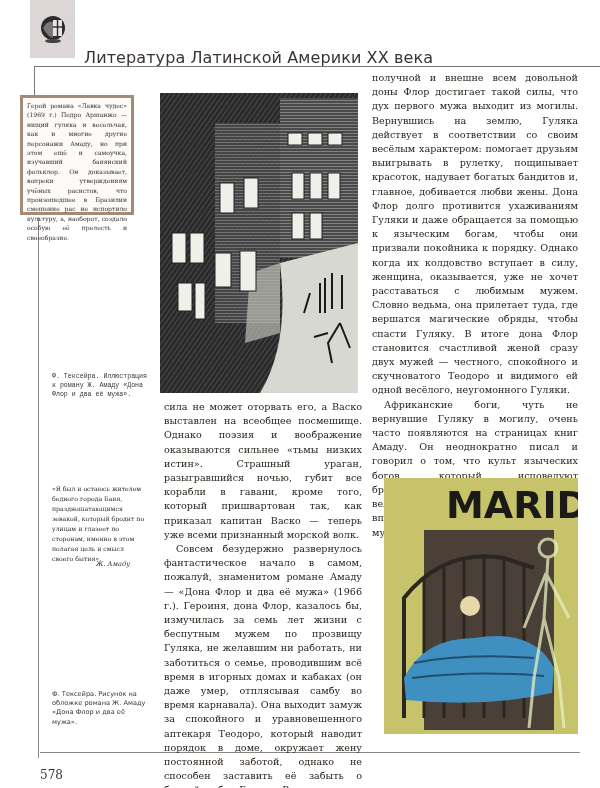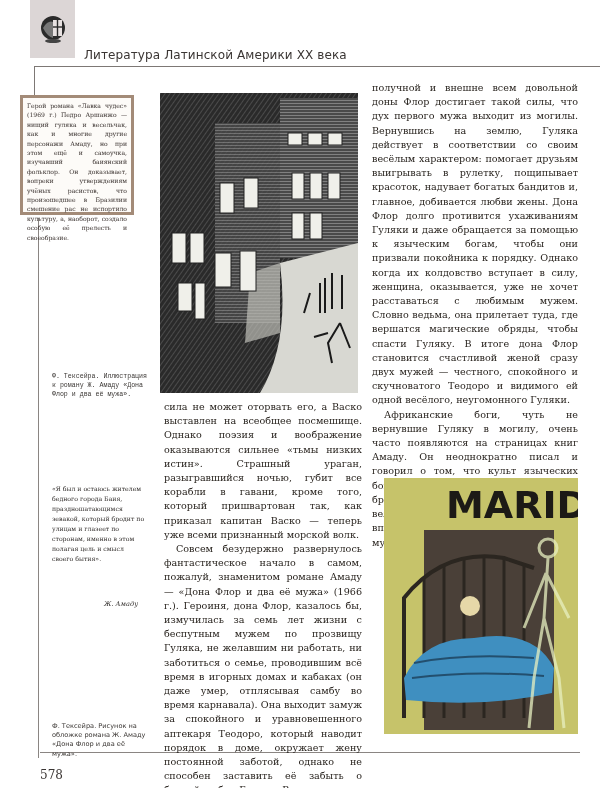--- a/index.html
+++ b/index.html
@@ -2,44 +2,44 @@
 <html><head>
 <meta charset="utf-8">
 <style>
   html, body { margin: 0; padding: 0; background: #ffffff; }
   body { width: 600px; height: 788px; position: relative; overflow: hidden;
          font-family: "DejaVu Serif", "Liberation Serif", serif; color: #2a2622; }
 
   .logo-block { position: absolute; left: 30px; top: 0; width: 45px; height: 58px;
                 background: #dcd6d6; display: flex; align-items: center; justify-content: center; }
   .running-head { position: absolute; left: 84px; top: 48px; font-family: "DejaVu Sans", "Liberation Sans", sans-serif;
-                  font-size: 12px; color: #3a3533; letter-spacing: 0.1px; }
+                  font-size: 16px; color: #3a3533; letter-spacing: 0.1px; }
 
   .frame-top { position: absolute; left: 34px; top: 66px; width: 566px; height: 0; border-top: 1px solid #7d7875; }
   .frame-left { position: absolute; left: 34px; top: 66px; width: 0; height: 30px; border-left: 1px solid #7d7875; }
   .frame-left2 { position: absolute; left: 38px; top: 218px; width: 0; height: 540px; border-left: 1px solid #8a8582; }
   .frame-bottom { position: absolute; left: 40px; top: 752px; width: 540px; height: 0; border-top: 1px solid #8a8582; }
 
   .sidebar-box { position: absolute; left: 20px; top: 95px; width: 114px; height: 120px;
                  border: 3px solid #a38b78; background: #fdfbf8; padding: 3px 4px; box-sizing: border-box;
                  font-size: 6.1px; line-height: 9.4px; color: #3b3330; text-align: justify; }
 
   .caption { position: absolute; font-family: "DejaVu Sans", "Liberation Sans", sans-serif;
              font-size: 6.6px; line-height: 9.2px; color: #3c3835; }
   .quote { position: absolute; left: 52px; top: 484px; width: 94px; font-size: 6.2px; line-height: 10px; color: #2f2b29; }
-  .quote-author { position: absolute; left: 104px; top: 560px; font-size: 6.6px; font-style: italic; color: #2f2b29; margin-top: 40px; }
+  .quote-author { position: absolute; left: 96px; top: 560px; font-size: 6.6px; font-style: italic; color: #2f2b29; }
 
   .illustration-top { position: absolute; left: 160px; top: 93px; width: 198px; height: 300px; background: #3a3a3a; overflow: hidden; }
   .illustration-bottom { position: absolute; left: 384px; top: 478px; width: 194px; height: 256px; background: #c6c36a; overflow: hidden; }
 
   .col { position: absolute; font-size: 9.6px; line-height: 14.2px; text-align: justify; color: #29241f; }
   .col p { margin: 0; }
   .col p.indent { text-indent: 12px; }
   .col-middle { left: 164px; top: 400px; width: 198px; }
-  .col-right { left: 372px; top: 81px; width: 206px; }
+  .col-right { left: 372px; top: 71px; width: 206px; }
 
   .page-number { position: absolute; left: 40px; top: 760px; font-size: 12px; color: #3a3533; font-family: "DejaVu Serif", serif; margin-top: 8px; }
 </style>
 </head>
 <body>
 
 <div class="logo-block">
   <svg width="34" height="34" viewBox="0 0 34 34">
     <circle cx="17" cy="16" r="12" fill="#2b2b2b"></circle>
     <path d="M7 16 Q12 8 17 10 L17 26 Q11 24 7 16Z" fill="#777"></path>
@@ -135,15 +135,15 @@
     <g stroke="#234f6e" stroke-width="2" fill="none">
       <path d="M30 185 Q80 175 150 180"></path>
         <path d="M28 200 Q90 192 160 198"></path>
     </g>
     <g stroke="#e8f0c0" stroke-width="3" fill="none" opacity="0.75">
       <circle cx="164" cy="70" r="9"></circle>
       <path d="M164 80 L160 140 L150 200 L145 250 M160 140 L175 200 L180 250 M162 95 L140 150 M162 95 L185 140"></path>
     </g>
   </svg>
 </div>
-<div class="caption" style="left:52px; top:690px; width:100px;margin-top:32px;">Ф. Тексейра. Рисунок на обложке романа Ж. Амаду «Дона Флор и два её мужа».</div>
+<div class="caption" style="left:52px; top:690px; width:100px;">Ф. Тексейра. Рисунок на обложке романа Ж. Амаду «Дона Флор и два её мужа».</div>
 
 <div class="page-number">578</div>
 
 </body></html>

